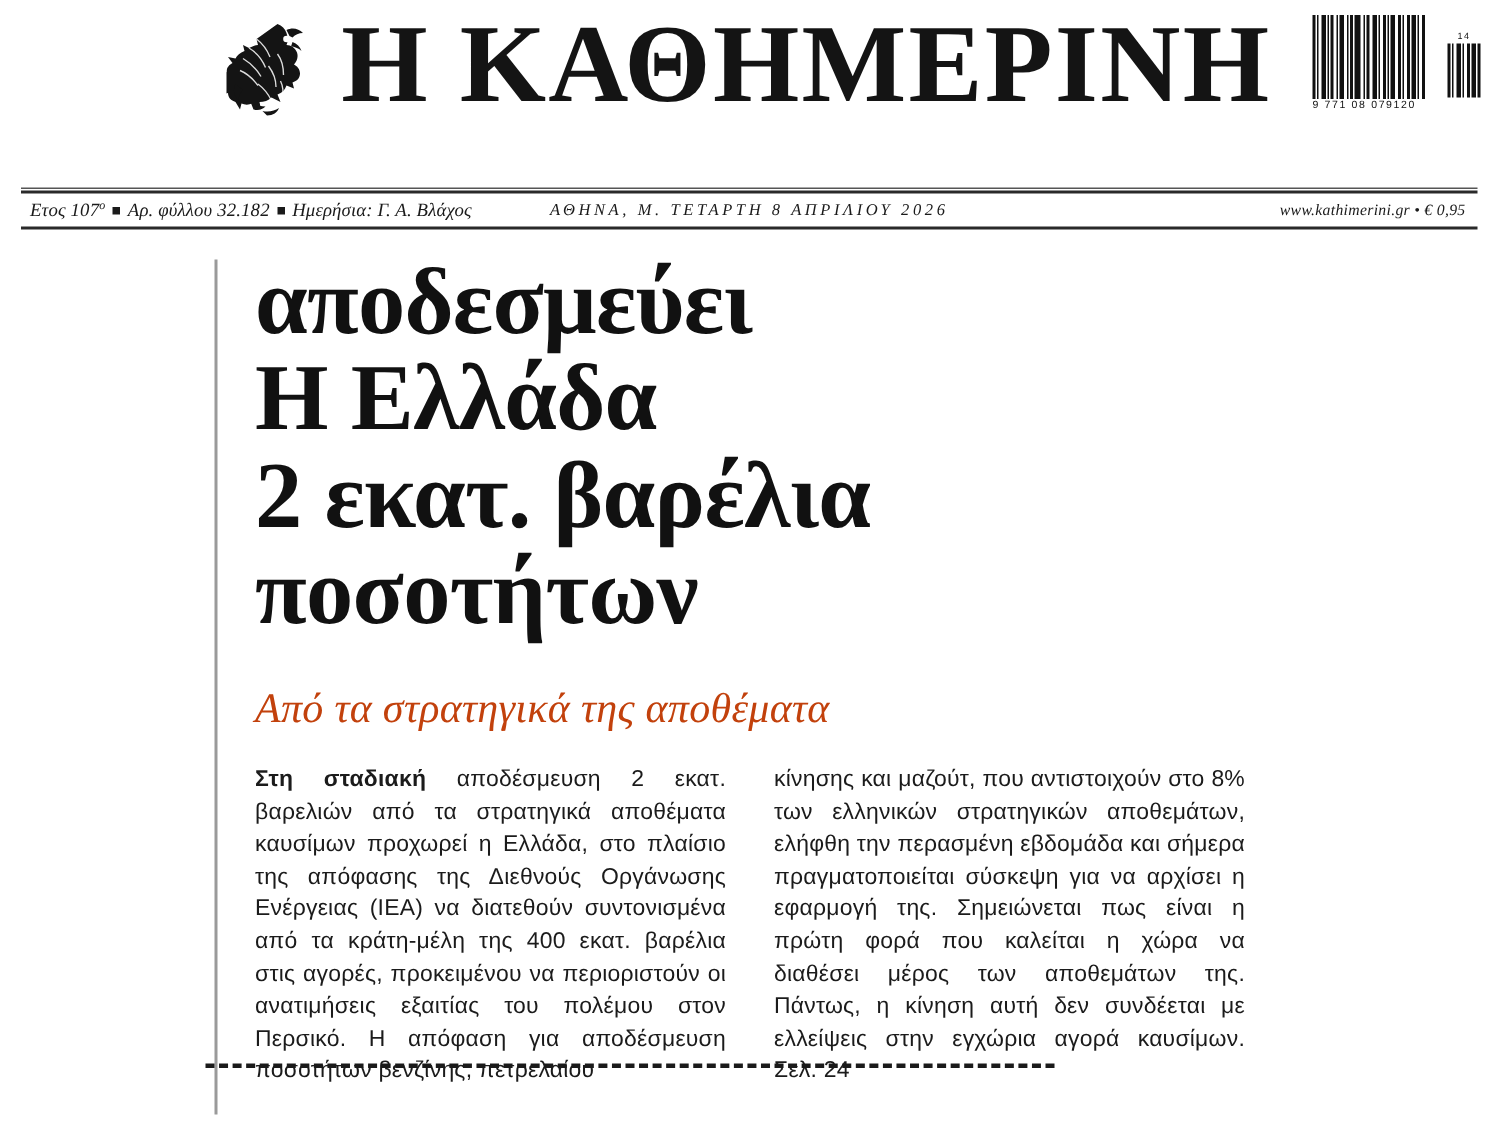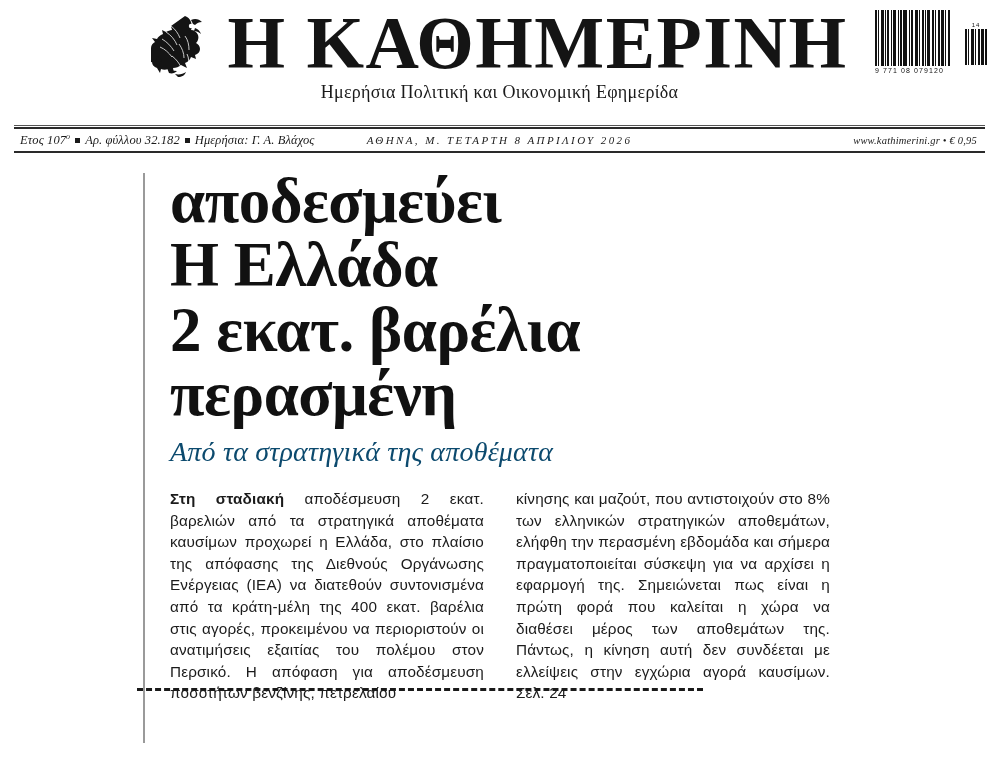--- a/index.html
+++ b/index.html
@@ -181,22 +181,22 @@
   }
   .headline .hl {
     display: block;
     white-space: nowrap;
   }
 
   .subhead {
     font-family: "Liberation Serif", "DejaVu Serif", serif;
     font-style: italic;
     font-size: 28px;
-    color: #0c4a6e;
-    margin-top: 10px;
+    color: #c2410c;
+    margin-top: 31px;
     letter-spacing: 0.2px;
     white-space: nowrap;
   }
 
   .columns {
     margin-top: 20px;
     display: flex;
     gap: 32px;
     width: 660px;
   }
@@ -316,39 +316,38 @@
           <i style="width:2px"></i>
             <i class="barcode-gap" style="width:1px"></i>
           <i style="width:3px"></i>
             <i class="barcode-gap" style="width:1px"></i>
           <i style="width:2px"></i>
         </div>
       </div>
     </div>
   </div>
 
-  <div class="tagline">Ημερήσια Πολιτική και Οικονομική Εφημερίδα</div>
 </div>
 
 <div class="info-bar">
   <div class="info-left">
     <span>Ετος 107</span><sup style="font-size:8px">ο</sup><span class="sq"></span><span>Αρ. φύλλου 32.182</span><span class="sq"></span><span>Ημερήσια: Γ. Α. Βλάχος</span>
   </div>
   <div class="info-center">ΑΘΗΝΑ, Μ. ΤΕΤΑΡΤΗ 8 ΑΠΡΙΛΙΟΥ 2026</div>
   <div class="info-right">www.kathimerini.gr • € 0,95</div>
 </div>
 
 <div class="article">
   <div class="vrule"></div>
 
   <h2 class="headline">
     <span class="hl">αποδεσμεύει</span>
     <span class="hl">Η Ελλάδα</span>
     <span class="hl">2 εκατ. βαρέλια</span>
-    <span class="hl">περασμένη</span>
+    <span class="hl">ποσοτήτων</span>
   </h2>
 
   <div class="subhead">Από τα στρατηγικά της αποθέματα</div>
 
   <div class="columns">
     <div class="col"><span class="lead-in">Στη σταδιακή</span><span> αποδέσμευση 2 εκατ. βαρελιών από τα στρατηγικά αποθέματα καυσίμων προχωρεί η Ελλάδα, στο πλαίσιο της απόφασης της Διεθνούς Οργάνωσης Ενέργειας (ΙΕΑ) να διατεθούν συντονισμένα από τα κράτη-μέλη της 400 εκατ. βαρέλια στις αγορές, προκειμένου να περιοριστούν οι ανατιμήσεις εξαιτίας του πολέμου στον Περσικό. Η απόφαση για αποδέσμευση ποσοτήτων βενζίνης, πετρελαίου</span></div>
     <div class="col"><span>κίνησης και μαζούτ, που αντιστοιχούν στο 8% των ελληνικών στρατηγικών αποθεμάτων, ελήφθη την περασμένη εβδομάδα και σήμερα πραγματοποιείται σύσκεψη για να αρχίσει η εφαρμογή της. Σημειώνεται πως είναι η πρώτη φορά που καλείται η χώρα να διαθέσει μέρος των αποθεμάτων της. Πάντως, η κίνηση αυτή δεν συνδέεται με ελλείψεις στην εγχώρια αγορά καυσίμων. </span><span class="page-ref">Σελ. 24</span></div>
   </div>
 
   <div class="dashed-rule"></div>

